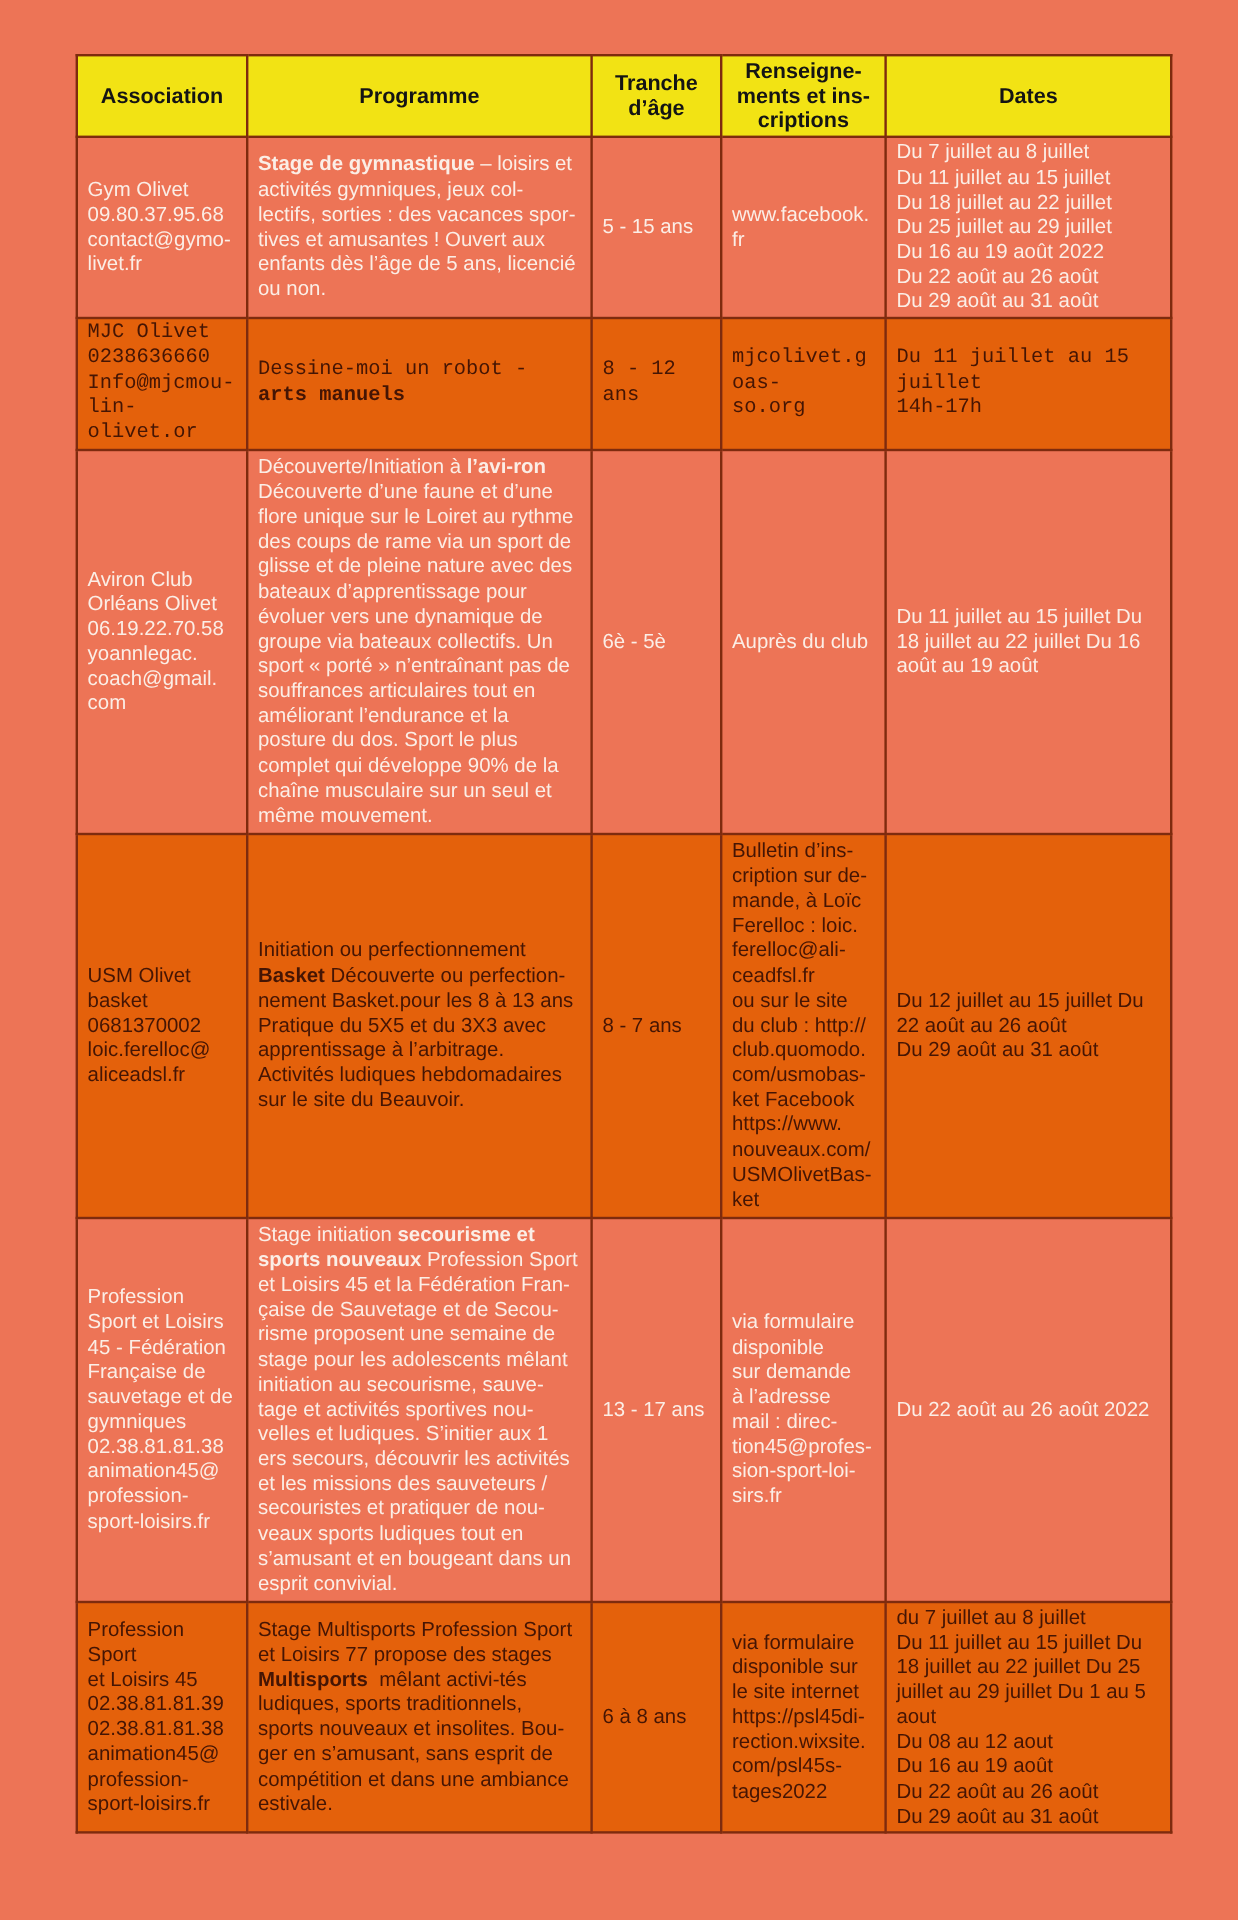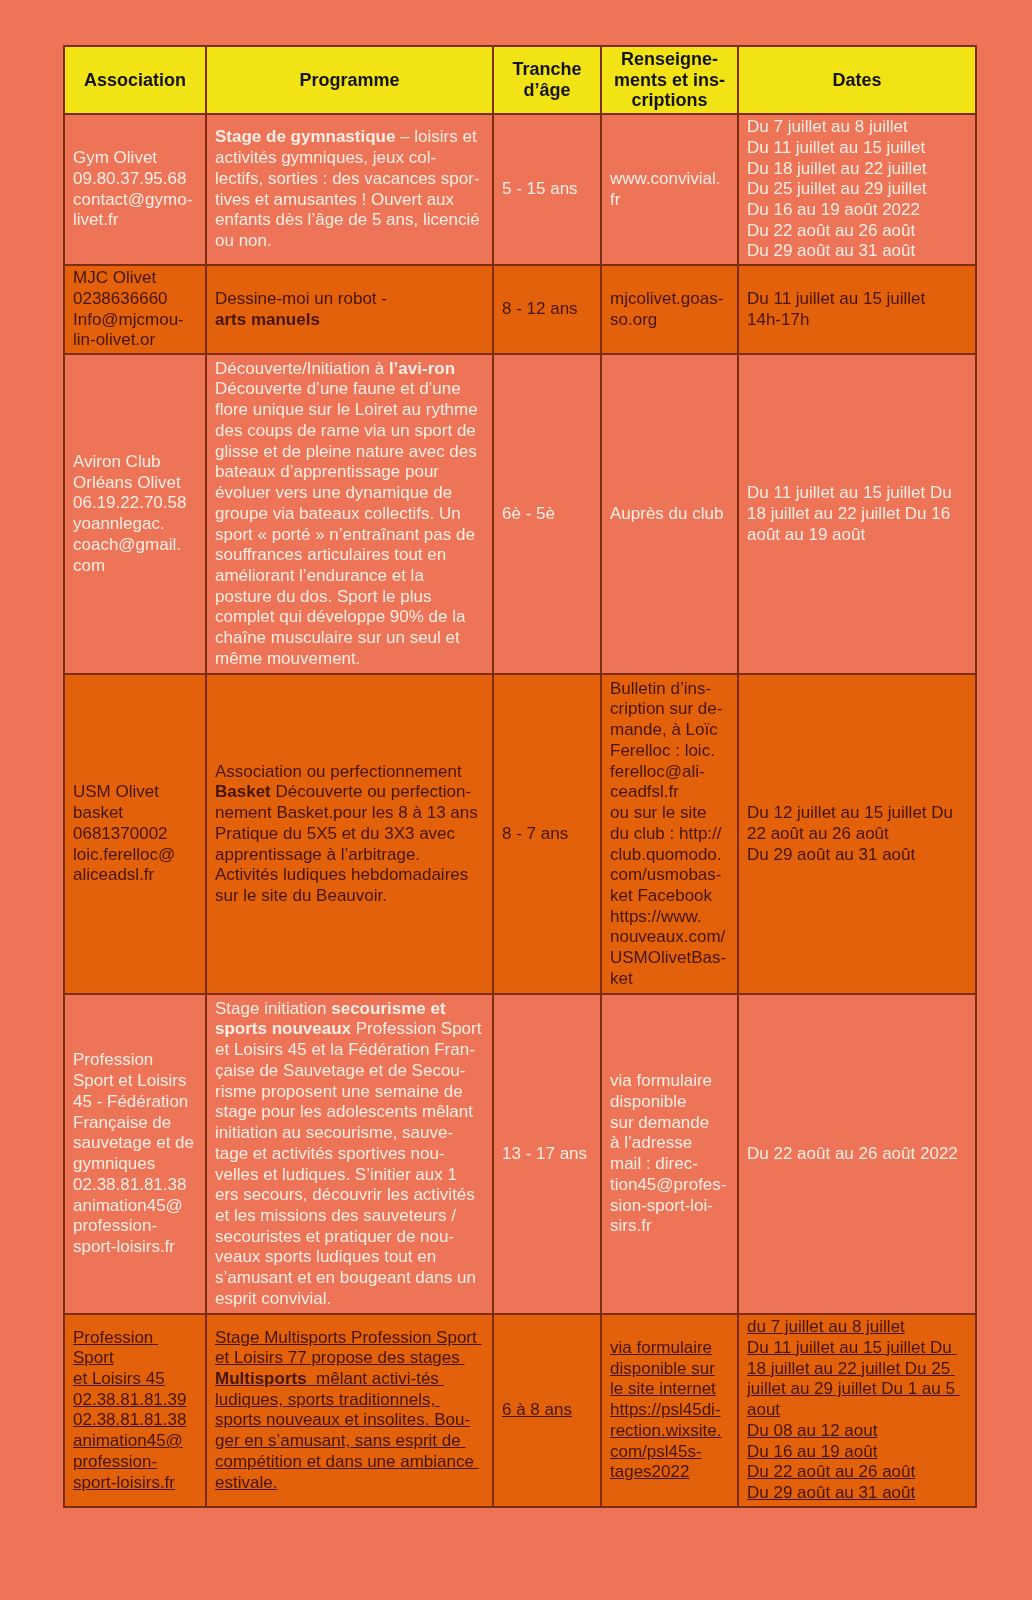--- a/index.html
+++ b/index.html
@@ -30,25 +30,25 @@
     padding:2px 8px;
     vertical-align:middle;
     text-align:left;
     white-space:pre-wrap;
     word-wrap:break-word;
   }
   tr.light{background:#ED7456;color:#FBEEE6;}
   tr.dark{background:#E4610B;color:#451504;}
   td b{font-weight:bold;text-align:center;}
   tbody tr:nth-child(1){height:150px;}
-  tbody tr:nth-child(2){height:80px;}
+  tbody tr:nth-child(2){height:80px;font-family:Liberation Mono, monospace;}
   tbody tr:nth-child(3){height:320px;}
   tbody tr:nth-child(4){height:320px;}
   tbody tr:nth-child(5){height:320px;}
-  tbody tr:nth-child(6){height:184px;text-decoration:underline;}
+  tbody tr:nth-child(6){height:184px;}
 </style>
 </head>
 <body>
 
 <div class="page">
   <table class="activities">
     <colgroup>
       <col class="c1">
         <col class="c2">
         <col class="c3">
@@ -62,40 +62,40 @@
           <th>Tranche d’âge</th>
           <th>Renseigne-ments et ins-criptions</th>
           <th>Dates</th>
         </tr>
     </thead>
     <tbody id="table-body">
         <tr class="light">
           <td><div>Gym Olivet</div><div>09.80.37.95.68</div><div>contact@gymo-</div><div>livet.fr</div></td>
           <td><b>Stage de gymnastique</b><span> – loisirs et  activités gymniques, jeux col-lectifs, sorties : des vacances spor-tives et amusantes ! Ouvert aux enfants dès l’âge de 5 ans, licencié ou non.</span></td>
           <td><span>5 - 15 ans</span></td>
-          <td><div>www.convivial.</div><div>fr</div></td>
+          <td><div>www.facebook.</div><div>fr</div></td>
           <td><div>Du 7 juillet au 8 juillet</div><div>Du 11 juillet au 15 juillet</div><div>Du 18 juillet au 22 juillet</div><div>Du 25 juillet au 29 juillet</div><div>Du 16 au 19 août 2022</div><div>Du 22 août au 26 août</div><div>Du 29 août au 31 août</div></td>
         </tr>
         <tr class="dark">
           <td><div>MJC Olivet</div><div>0238636660</div><div>Info@mjcmou-</div><div>lin-olivet.or</div></td>
           <td><span>Dessine-moi un robot -</span><br><b>arts manuels</b></td>
           <td><span>8 - 12 ans</span></td>
           <td><div>mjcolivet.goas-</div><div>so.org</div></td>
           <td><div>Du 11 juillet au 15 juillet</div><div>14h-17h</div></td>
         </tr>
         <tr class="light">
           <td><div>Aviron Club</div><div>Orléans Olivet</div><div>06.19.22.70.58</div><div>yoannlegac.</div><div>coach@gmail.</div><div>com</div></td>
           <td><span>Découverte/Initiation à </span><b>l’avi-ron</b><span> Découverte d’une faune et d’une flore unique sur le Loiret au rythme des coups de rame via un sport de glisse et de pleine nature avec des bateaux d’apprentissage pour évoluer vers une dynamique de groupe via bateaux collectifs. Un sport « porté » n’entraînant pas de souffrances articulaires tout en améliorant l’endurance et la posture du dos. Sport le plus complet qui développe 90% de la chaîne musculaire sur un seul et même mouvement.</span></td>
           <td><span>6è - 5è</span></td>
           <td><div>Auprès du club</div></td>
           <td><div>Du 11 juillet au 15 juillet Du 18 juillet au 22 juillet Du 16 août au 19 août</div></td>
         </tr>
         <tr class="dark">
           <td><div>USM Olivet</div><div>basket</div><div>0681370002</div><div>loic.ferelloc@</div><div>aliceadsl.fr</div></td>
-          <td><span>Association ou perfectionnement </span><b>Basket</b><span> Découverte ou perfection-nement Basket.pour les 8 à 13 ans Pratique du 5X5 et du 3X3 avec apprentissage à l’arbitrage. Activités ludiques hebdomadaires sur le site du Beauvoir.</span></td>
+          <td><span>Initiation ou perfectionnement </span><b>Basket</b><span> Découverte ou perfection-nement Basket.pour les 8 à 13 ans Pratique du 5X5 et du 3X3 avec apprentissage à l’arbitrage. Activités ludiques hebdomadaires sur le site du Beauvoir.</span></td>
           <td><span>8 - 7 ans</span></td>
           <td><div>Bulletin d’ins-</div><div>cription sur de-</div><div>mande, à Loïc</div><div>Ferelloc : loic.</div><div>ferelloc@ali-</div><div>ceadfsl.fr</div><div>ou sur le site</div><div>du club : http://</div><div>club.quomodo.</div><div>com/usmobas-</div><div>ket Facebook</div><div>https://www.</div><div>nouveaux.com/</div><div>USMOlivetBas-</div><div>ket</div></td>
           <td><div>Du 12 juillet au 15 juillet Du 22 août au 26 août</div><div>Du 29 août au 31 août</div></td>
         </tr>
         <tr class="light">
           <td><div>Profession</div><div>Sport et Loisirs</div><div>45 - Fédération</div><div>Française de</div><div>sauvetage et de</div><div>gymniques</div><div>02.38.81.81.38</div><div>animation45@</div><div>profession-</div><div>sport-loisirs.fr</div></td>
           <td><span>Stage initiation </span><b>secourisme et sports nouveaux</b><span> Profession Sport et Loisirs 45 et la Fédération Fran-çaise de Sauvetage et de Secou-risme proposent une semaine de stage pour les adolescents mêlant initiation au secourisme, sauve-tage et activités sportives nou-velles et ludiques. S’initier aux 1 ers secours, découvrir les activités et les missions des sauveteurs / secouristes et pratiquer de nou-veaux sports ludiques tout en s’amusant et en bougeant dans un esprit convivial.</span></td>
           <td><span>13 - 17 ans</span></td>
           <td><div>via formulaire</div><div>disponible</div><div>sur demande</div><div>à l’adresse</div><div>mail : direc-</div><div>tion45@profes-</div><div>sion-sport-loi-</div><div>sirs.fr</div></td>
           <td><div>Du 22 août au 26 août 2022</div></td>

